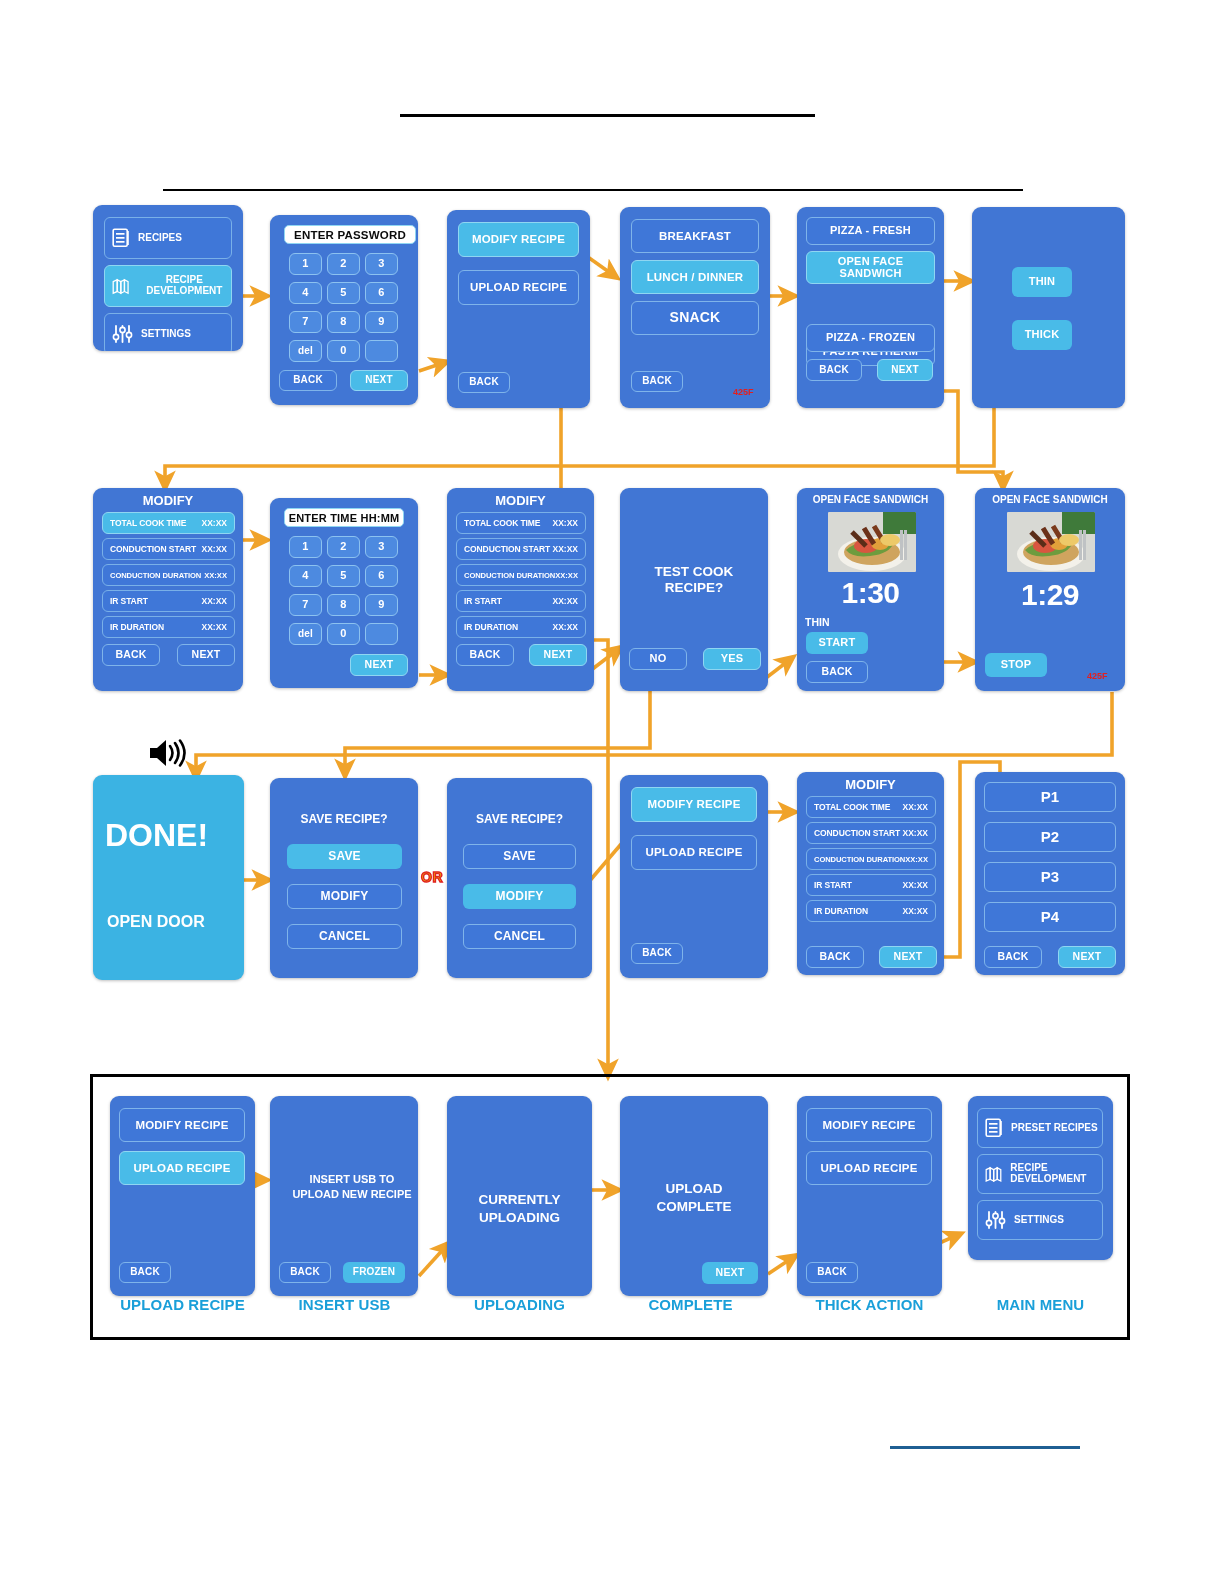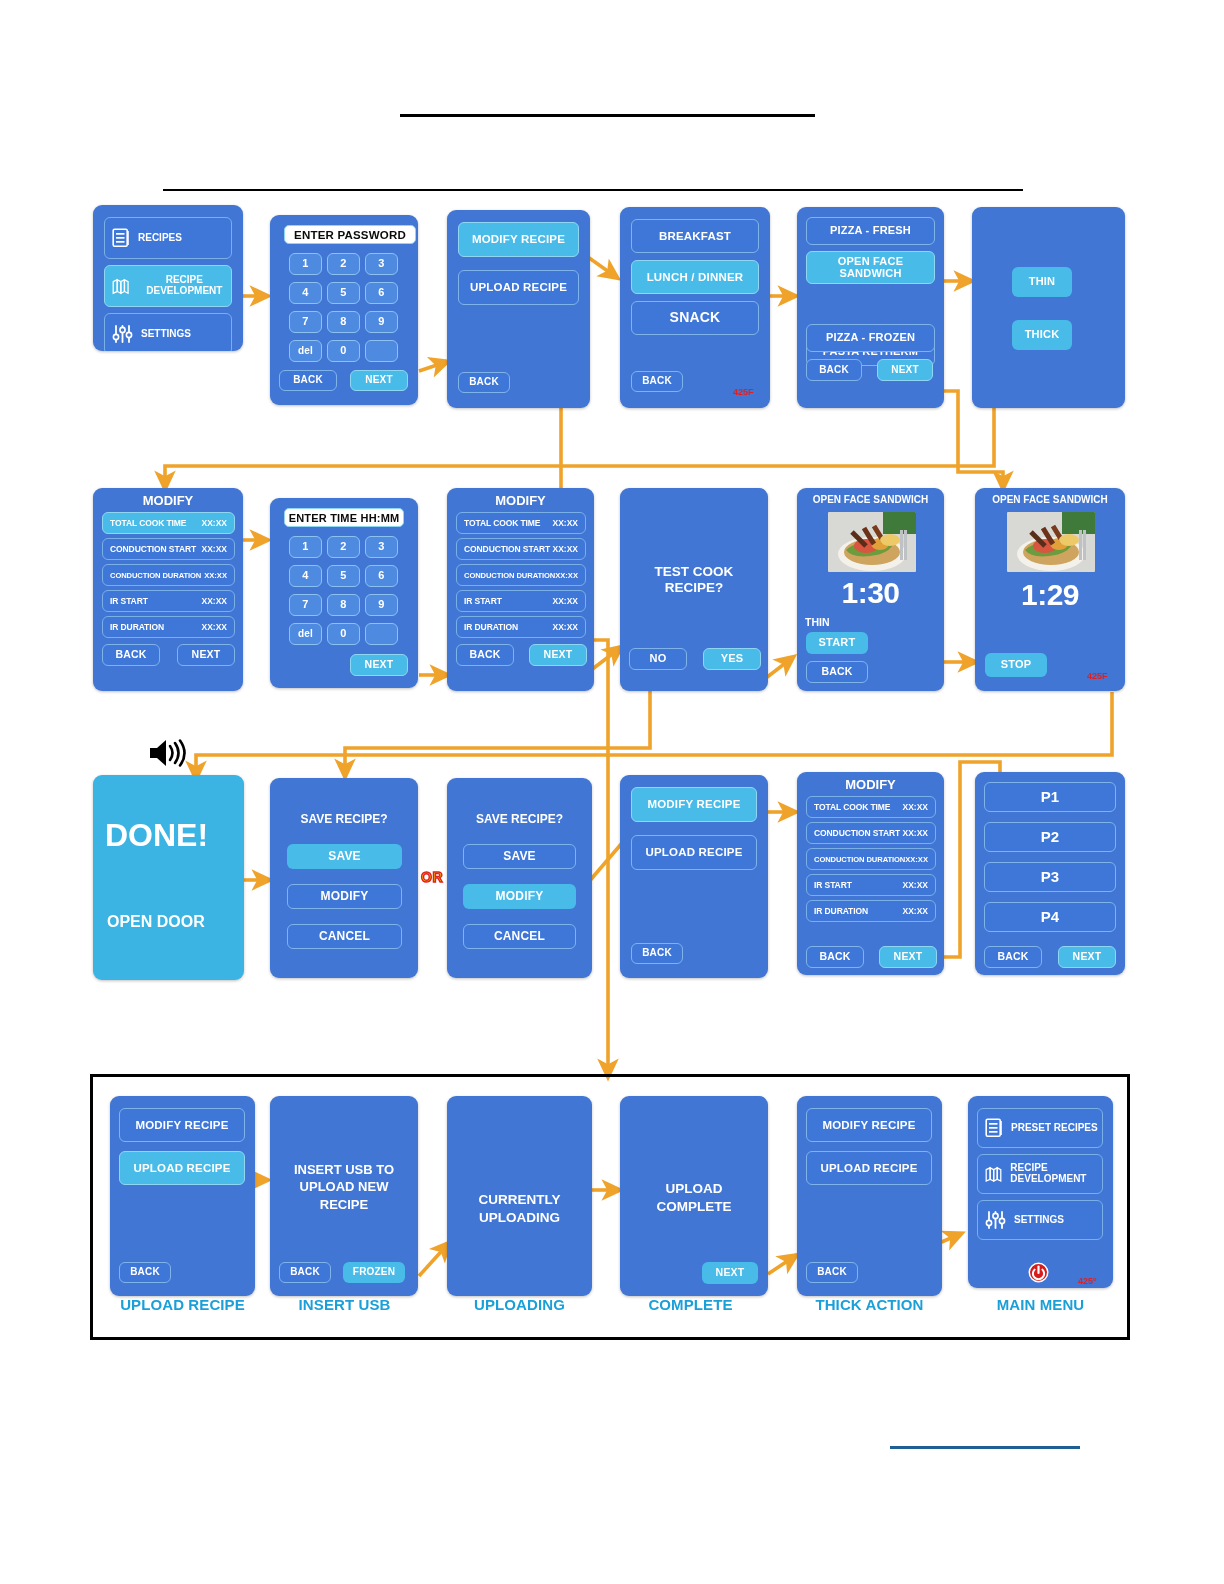--- a/index.html
+++ b/index.html
@@ -487,21 +487,21 @@
   <div class="boxframe" style="left:90px;top:1074px;width:1040px;height:266px;"></div>
 
   <div class="screen" style="left:110px;top:1096px;width:145px;height:200px;">
     <div class="btn" style="left:9px;top:12px;width:126px;height:34px;font-size:11.5px;">MODIFY RECIPE</div>
     <div class="btn sel" style="left:9px;top:55px;width:126px;height:34px;font-size:11.5px;">UPLOAD RECIPE</div>
     <div class="btn" style="left:9px;top:166px;width:52px;height:21px;font-size:10px;">BACK</div>
   </div>
   <div class="caption" style="left:100px;top:1296px;width:165px;">UPLOAD RECIPE</div>
 
   <div class="screen" style="left:270px;top:1096px;width:148px;height:200px;">
-    <div class="label" style="left:14px;top:62px;width:120px;height:58px;font-size:13px;line-height:1.35;">INSERT USB TO UPLOAD NEW RECIPE</div>
+    <div class="label" style="left:22px;top:62px;width:120px;height:58px;font-size:11px;line-height:1.35;">INSERT USB TO UPLOAD NEW RECIPE</div>
     <div class="btn" style="left:9px;top:166px;width:52px;height:21px;font-size:10px;">BACK</div>
     <div class="btn sel flat" style="left:73px;top:166px;width:62px;height:21px;font-size:10px;">FROZEN</div>
   </div>
   <div class="caption" style="left:262px;top:1296px;width:165px;">INSERT USB</div>
 
   <div class="screen" style="left:447px;top:1096px;width:145px;height:200px;">
     <div class="label" style="left:10px;top:82px;width:125px;height:40px;font-size:13.5px;line-height:1.3;margin-top:11px;">CURRENTLY UPLOADING</div>
   </div>
   <div class="caption" style="left:437px;top:1296px;width:165px;">UPLOADING</div>
 
@@ -511,21 +511,21 @@
   </div>
   <div class="caption" style="left:608px;top:1296px;width:165px;">COMPLETE</div>
 
   <div class="screen" style="left:797px;top:1096px;width:145px;height:200px;">
     <div class="btn" style="left:9px;top:12px;width:126px;height:34px;font-size:11.5px;">MODIFY RECIPE</div>
     <div class="btn" style="left:9px;top:55px;width:126px;height:34px;font-size:11.5px;">UPLOAD RECIPE</div>
     <div class="btn" style="left:9px;top:166px;width:52px;height:21px;font-size:10px;">BACK</div>
   </div>
   <div class="caption" style="left:787px;top:1296px;width:165px;">THICK ACTION</div>
 
-  <div class="screen" style="left:968px;top:1096px;width:145px;height:192px;">
+  <div class="screen" style="left:968px;top:1096px;width:145px;height:164px;">
     <div class="menu-row" style="left:9px;top:12px;width:126px;height:40px;">
       <svg width="18" height="20" viewBox="0 0 18 20">
         <rect x="1.2" y="1.2" width="14" height="17" rx="1.4" fill="none" stroke="#fff" stroke-width="1.6"></rect>
         <rect x="15.2" y="3" width="1.6" height="14" fill="#fff"></rect>
         <rect x="4" y="5" width="8.5" height="1.7" fill="#fff"></rect>
         <rect x="4" y="9" width="8.5" height="1.7" fill="#fff"></rect>
         <rect x="4" y="13" width="8.5" height="1.7" fill="#fff"></rect>
       </svg>
       <span class="mtxt">PRESET RECIPES</span>
     </div>

